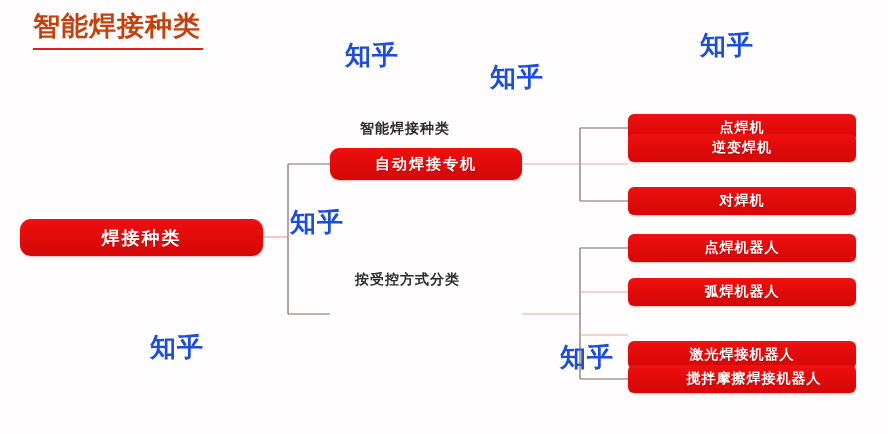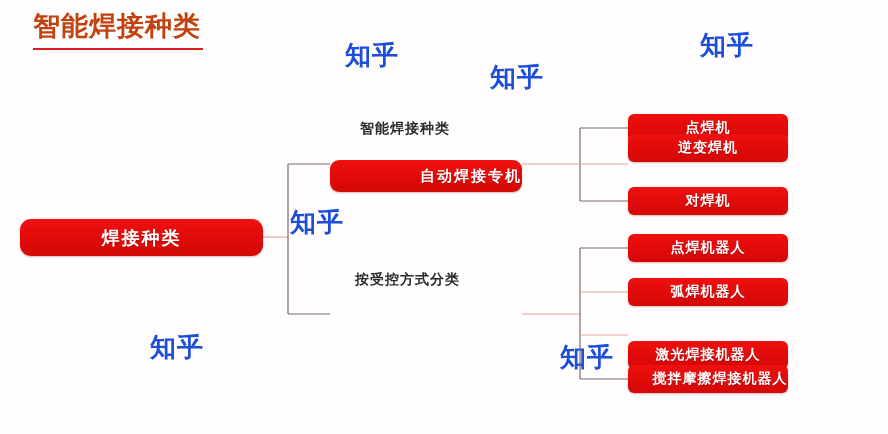--- a/index.html
+++ b/index.html
@@ -77,25 +77,25 @@
     letter-spacing: 2px;
   }
   .node.lvl2 {
     left: 330px;
     width: 192px;
     height: 32px;
     border-radius: 9px;
     font-size: 15px;
     letter-spacing: 2px;
   }
-  .node.lvl2.a { top: 160px; justify-content: flex-end; }
+  .node.lvl2.a { top: 148px; }
   .node.lvl2.b { top: 298px; }
   .node.leaf {
     left: 628px;
-    width: 160px;
+    width: 228px;
     height: 28px;
     border-radius: 6px;
     font-size: 14px;
     letter-spacing: 1px;
   }
   .branch-label {
     position: absolute;
     font-size: 14px;
     color: #2b2b2b;
     font-weight: bold;

